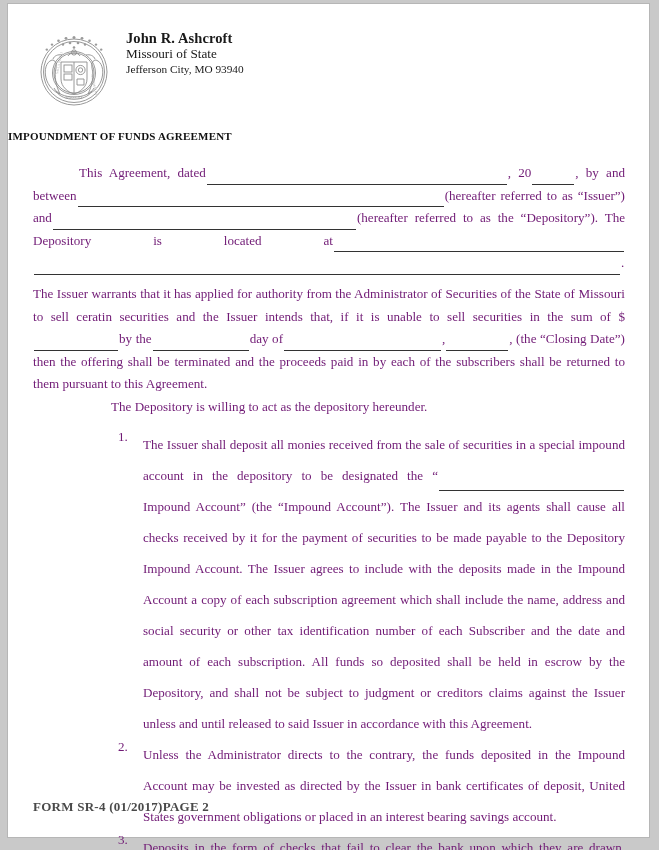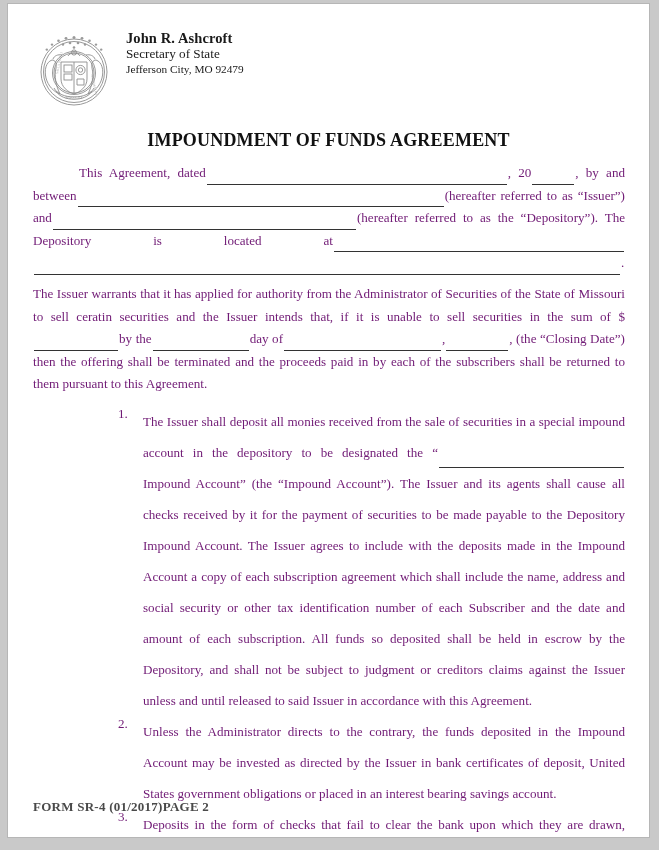--- a/index.html
+++ b/index.html
@@ -74,22 +74,22 @@
   .lh-addr {
     font-size: 11.3px;
     line-height: 14px;
   }
 
   
   .doc-title {
     position: absolute;
     left: 0; right: 0;
     top: 126px;
-    text-align: center;
-    font-size: 18px;
+    text-align: left;
+    font-size: 11px;
     font-weight: bold;
     letter-spacing: .2px;
     color: #111;
   }
 
   
   .body-block {
     position: absolute;
     left: 25px;
     top: 158px;
@@ -237,35 +237,36 @@
             </g>
 
             <g fill="#a8a8a8" font-size="3.2" font-family="Liberation Serif, serif">
               <text x="24" y="44" transform="rotate(-78 24 44)">SALUS POPULI</text>
               <text x="57" y="44" transform="rotate(78 57 44)">SUPREMA LEX</text>
             </g>
           </svg>
         </div>
         <div class="lh-text">
           <div class="lh-name">John R. Ashcroft</div>
-          <div class="lh-sub">Secretary of State</div>
-          <div class="lh-addr">Jefferson City, MO 92479</div>
+          <div class="lh-sub">Missouri of State</div>
+          <div class="lh-addr">Jefferson City, MO 93940</div>
         </div>
       </div>
 
       <div class="doc-title">IMPOUNDMENT OF FUNDS AGREEMENT</div>
 
       <div class="body-block">
 
         <p class="para indent"><span>This Agreement, dated</span><span class="blank b-date"></span><span>, 20</span><span class="blank b-year"></span><span>, by and between</span><span class="blank b-issuer"></span><span>(hereafter referred to as “Issuer”) and</span><span class="blank b-dep"></span><span>(hereafter referred to as the “Depository”).  The Depository is located at</span><span class="blank b-loc"></span><span class="blank b-full"></span><span>.</span></p>
 
         <div class="gap-sm"></div>
 
         <p class="para"><span>The Issuer warrants that it has applied for authority from the Administrator of Securities of the State of Missouri to sell ceratin securities and the Issuer intends that, if it is unable to sell securities in the sum of $</span><span class="blank b-amt"></span><span>by the</span><span class="blank b-day"></span><span>day of</span><span class="blank b-month"></span><span>,</span><span class="blank b-yr2"></span><span>, (the “Closing Date”) then the offering shall be terminated and the proceeds paid in by each of the subscribers shall be returned to them pursuant to this Agreement.</span></p>
 
+        <p class="para indent-lg">The Depository is willing to act as the depository hereunder.</p>
 
 
         <div class="gap-md"></div>
 
         <div class="terms-wrap">
           <ol class="terms">
 
             <li>
               <span class="num">1.</span>
               <span class="li-text"><span>The Issuer shall deposit all monies received from the sale of securities in a special impound account in the depository to be designated the “</span><span class="blank b-acct"></span><span>Impound Account” (the “Impound Account”).  The Issuer and its agents shall cause all checks received by it for the payment of securities to be made payable to the Depository Impound Account.  The Issuer agrees to include with the deposits made in the Impound Account a copy of each subscription agreement which shall include the name, address and social security or other tax identification number of each Subscriber and the date and amount of each subscription.  All funds so deposited shall be held in escrow by the Depository, and shall not be subject to judgment or creditors claims against the Issuer unless and until released to said Issuer in accordance with this Agreement.</span></span>

